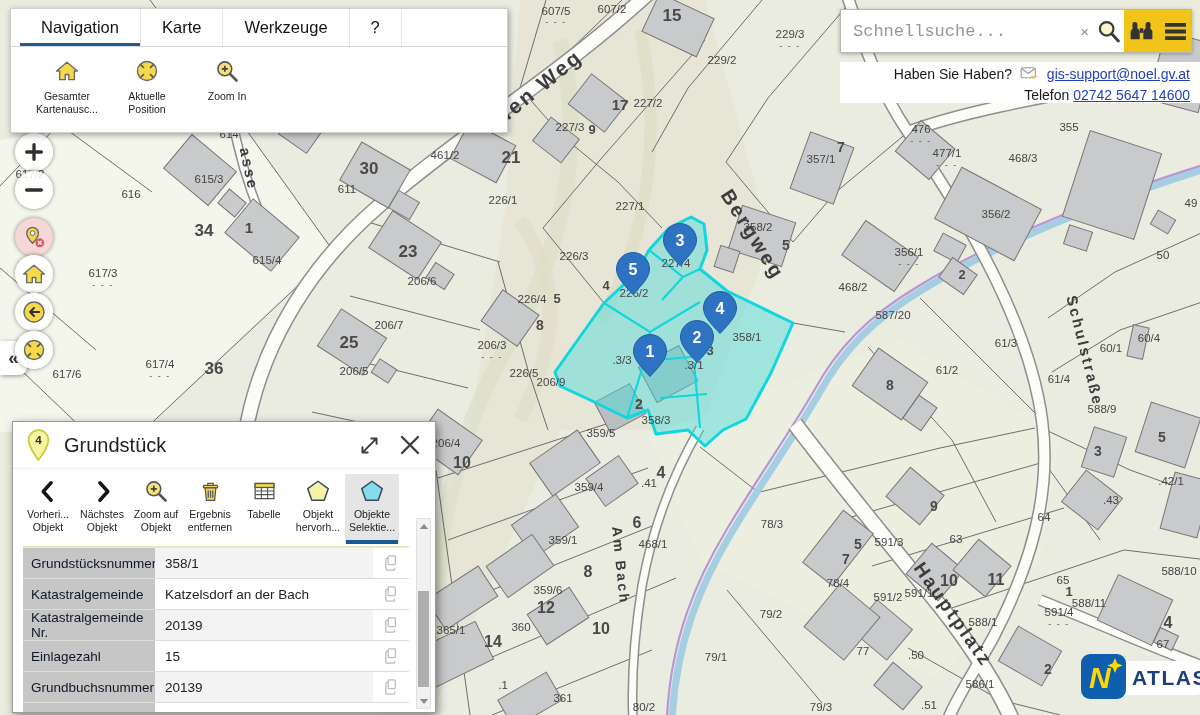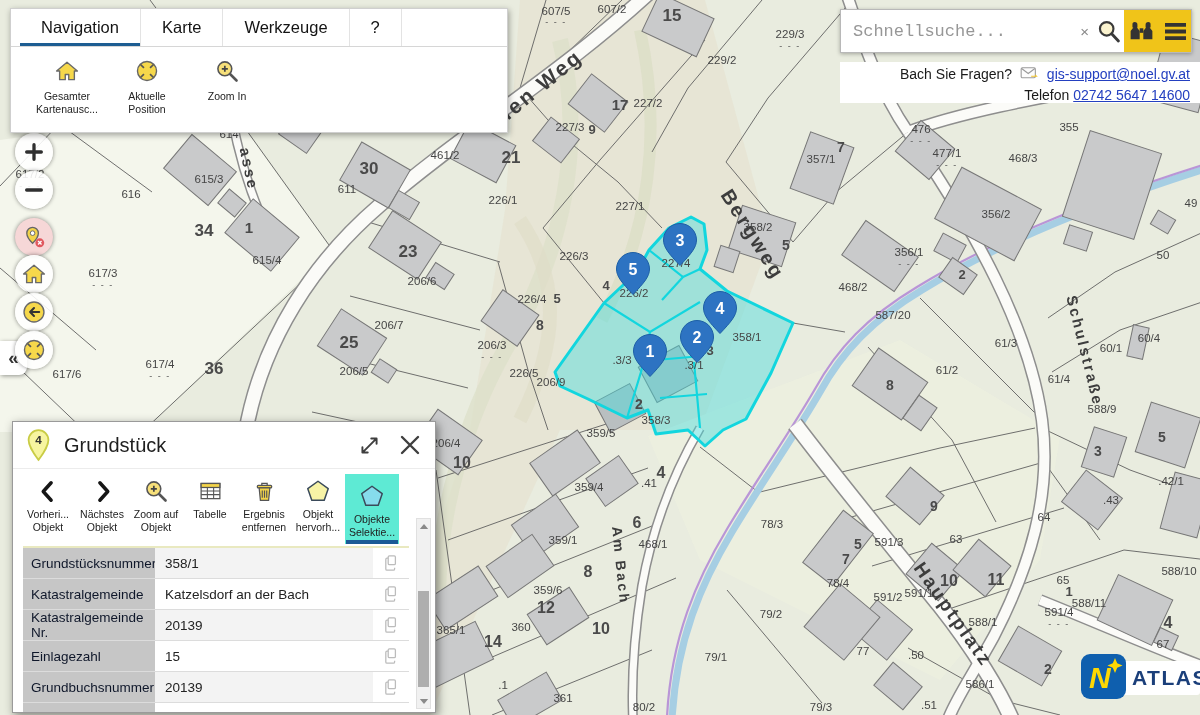--- a/index.html
+++ b/index.html
@@ -58,21 +58,21 @@
   
   .popup{position:absolute;left:12px;top:421px;width:424px;height:292px;background:#fff;
          border:1px solid #9a9a9a;box-shadow:2px 3px 9px rgba(0,0,0,.45);overflow:hidden;}
   .phead{height:46px;display:flex;align-items:center;padding:0 12px 0 12px;}
   .ptitle{font-size:20px;color:#1f1f1f;margin-left:12px;flex:1;}
   .phbtn{margin-left:16px;cursor:pointer;display:flex;align-items:center;}
   .ptoolbar{height:78px;border-top:1px solid #ececec;display:flex;padding:5px 0 0 8px;}
   .pbtn{width:54px;height:70px;display:flex;flex-direction:column;align-items:center;
         font-size:10.5px;color:#222;line-height:1.25;position:relative;cursor:pointer;text-align:center;}
   .pbtn .picon{height:34px;display:flex;align-items:center;justify-content:center;}
-  .pbtn.active{background:#5eead4;justify-content:center;}
+  .pbtn.active{background:#e5e5e5;}
   .pbtn.active::after{content:'';position:absolute;left:1px;right:1px;bottom:0;height:4px;background:#1b5a96;}
   .prows{position:absolute;left:10px;top:124px;right:26px;border-top:2px solid #e9e9c0;}
   .prow{display:flex;height:31px;border-bottom:1px solid #dcdcdc;font-size:13.5px;align-items:stretch;}
   .prow .lab{width:132px;background:#c6c6c6;color:#0f172a;display:flex;align-items:center;padding-left:8px;}
   .prow .val{flex:1;display:flex;align-items:center;padding-left:10px;color:#222;background:#fff;}
   .prow:nth-child(odd) .val{background:#f3f3f3;}
   .prow .cpy{width:36px;display:flex;align-items:center;justify-content:center;cursor:pointer;}
   .prow.partial{height:13px;border-bottom:none;}
   .pscroll{position:absolute;right:4px;top:96px;height:191px;width:15px;background:#f1f1f1;
            border:1px solid #e0e0e0;}
@@ -495,21 +495,21 @@
       <div class="sybtn">
         <svg viewBox="0 0 26 22" width="25" height="21">
             <path d="M2,4 h22 M2,11 h22 M2,18 h22" stroke="#333" stroke-width="4"></path>
           </svg>
       </div>
     </div>
   </div>
 
   <div class="contact">
     <div>
-      <span>Bach Sie Fragen?</span>
+      <span>Haben Sie Haben?</span>
       <span class="envwrap">
         <svg viewBox="0 0 22 18" width="19" height="15">
             <rect x="1" y="2" width="17" height="12" rx="1.5" fill="#fcfcfc" stroke="#9a9a9a" stroke-width="1.3"></rect>
             <path d="M1.5,3 L9.5,9 L17.5,3" fill="none" stroke="#9a9a9a" stroke-width="1.3"></path>
             <path d="M13,13 h8 l-3.2,-3 v1.6 h-4.8 z" fill="#f0c32c"></path>
           </svg>
       </span>
       <a href="#">gis-support@noel.gv.at</a>
     </div>
     <div>
@@ -559,37 +559,37 @@
               <circle cx="12.5" cy="12.5" r="8" fill="#f7e07a" stroke="#555" stroke-width="1.8"></circle>
               <path d="M12.5,9 v7 M9,12.5 h7" stroke="#444" stroke-width="2"></path>
               <path d="M18.5,18.5 L26,26" stroke="#555" stroke-width="3" stroke-linecap="round"></path>
             </svg>
           </div>
           <div>Zoom auf<br>Objekt</div>
         </div>
         <div class="pbtn">
           <div class="picon">
             <svg viewBox="0 0 28 28" width="25" height="25">
-              <rect x="3.5" y="5" width="21" height="17" fill="#fff" stroke="#555" stroke-width="1.4"></rect>
-              <rect x="3.5" y="5" width="21" height="4.5" fill="#f3d44a" stroke="#555" stroke-width="1.4"></rect>
-              <path d="M3.5,13.5 h21 M3.5,17.5 h21 M10.5,9.5 v12.5 M17.5,9.5 v12.5" stroke="#555" stroke-width="1.2"></path>
-            </svg>
-          </div>
-          <div>Tabelle</div>
-        </div>
-        <div class="pbtn">
-          <div class="picon">
-            <svg viewBox="0 0 28 28" width="25" height="25">
               <rect x="6" y="7" width="16" height="3" rx="1" fill="#f3d44a" stroke="#555" stroke-width="1.4"></rect>
               <path d="M11,7 v-2 h6 v2" fill="none" stroke="#555" stroke-width="1.4"></path>
               <path d="M8,10 h12 l-1.4,14 h-9.2 z" fill="#f3d44a" stroke="#555" stroke-width="1.4"></path>
               <path d="M11.5,13 v8 M14,13 v8 M16.5,13 v8" stroke="#555" stroke-width="1.3"></path>
             </svg>
           </div>
           <div>Ergebnis<br>entfernen</div>
+        </div>
+        <div class="pbtn">
+          <div class="picon">
+            <svg viewBox="0 0 28 28" width="25" height="25">
+              <rect x="3.5" y="5" width="21" height="17" fill="#fff" stroke="#555" stroke-width="1.4"></rect>
+              <rect x="3.5" y="5" width="21" height="4.5" fill="#f3d44a" stroke="#555" stroke-width="1.4"></rect>
+              <path d="M3.5,13.5 h21 M3.5,17.5 h21 M10.5,9.5 v12.5 M17.5,9.5 v12.5" stroke="#555" stroke-width="1.2"></path>
+            </svg>
+          </div>
+          <div>Tabelle</div>
         </div>
         <div class="pbtn">
           <div class="picon">
             <svg viewBox="0 0 28 28" width="26" height="26">
               <path d="M14,3.5 L25,11.5 L20.7,24 H7.3 L3,11.5 Z" fill="#f7f3a6" stroke="#3a4a5a" stroke-width="1.6" stroke-linejoin="round"></path>
             </svg>
           </div>
           <div>Objekt<br>hervorh...</div>
         </div>
         <div class="pbtn active">

